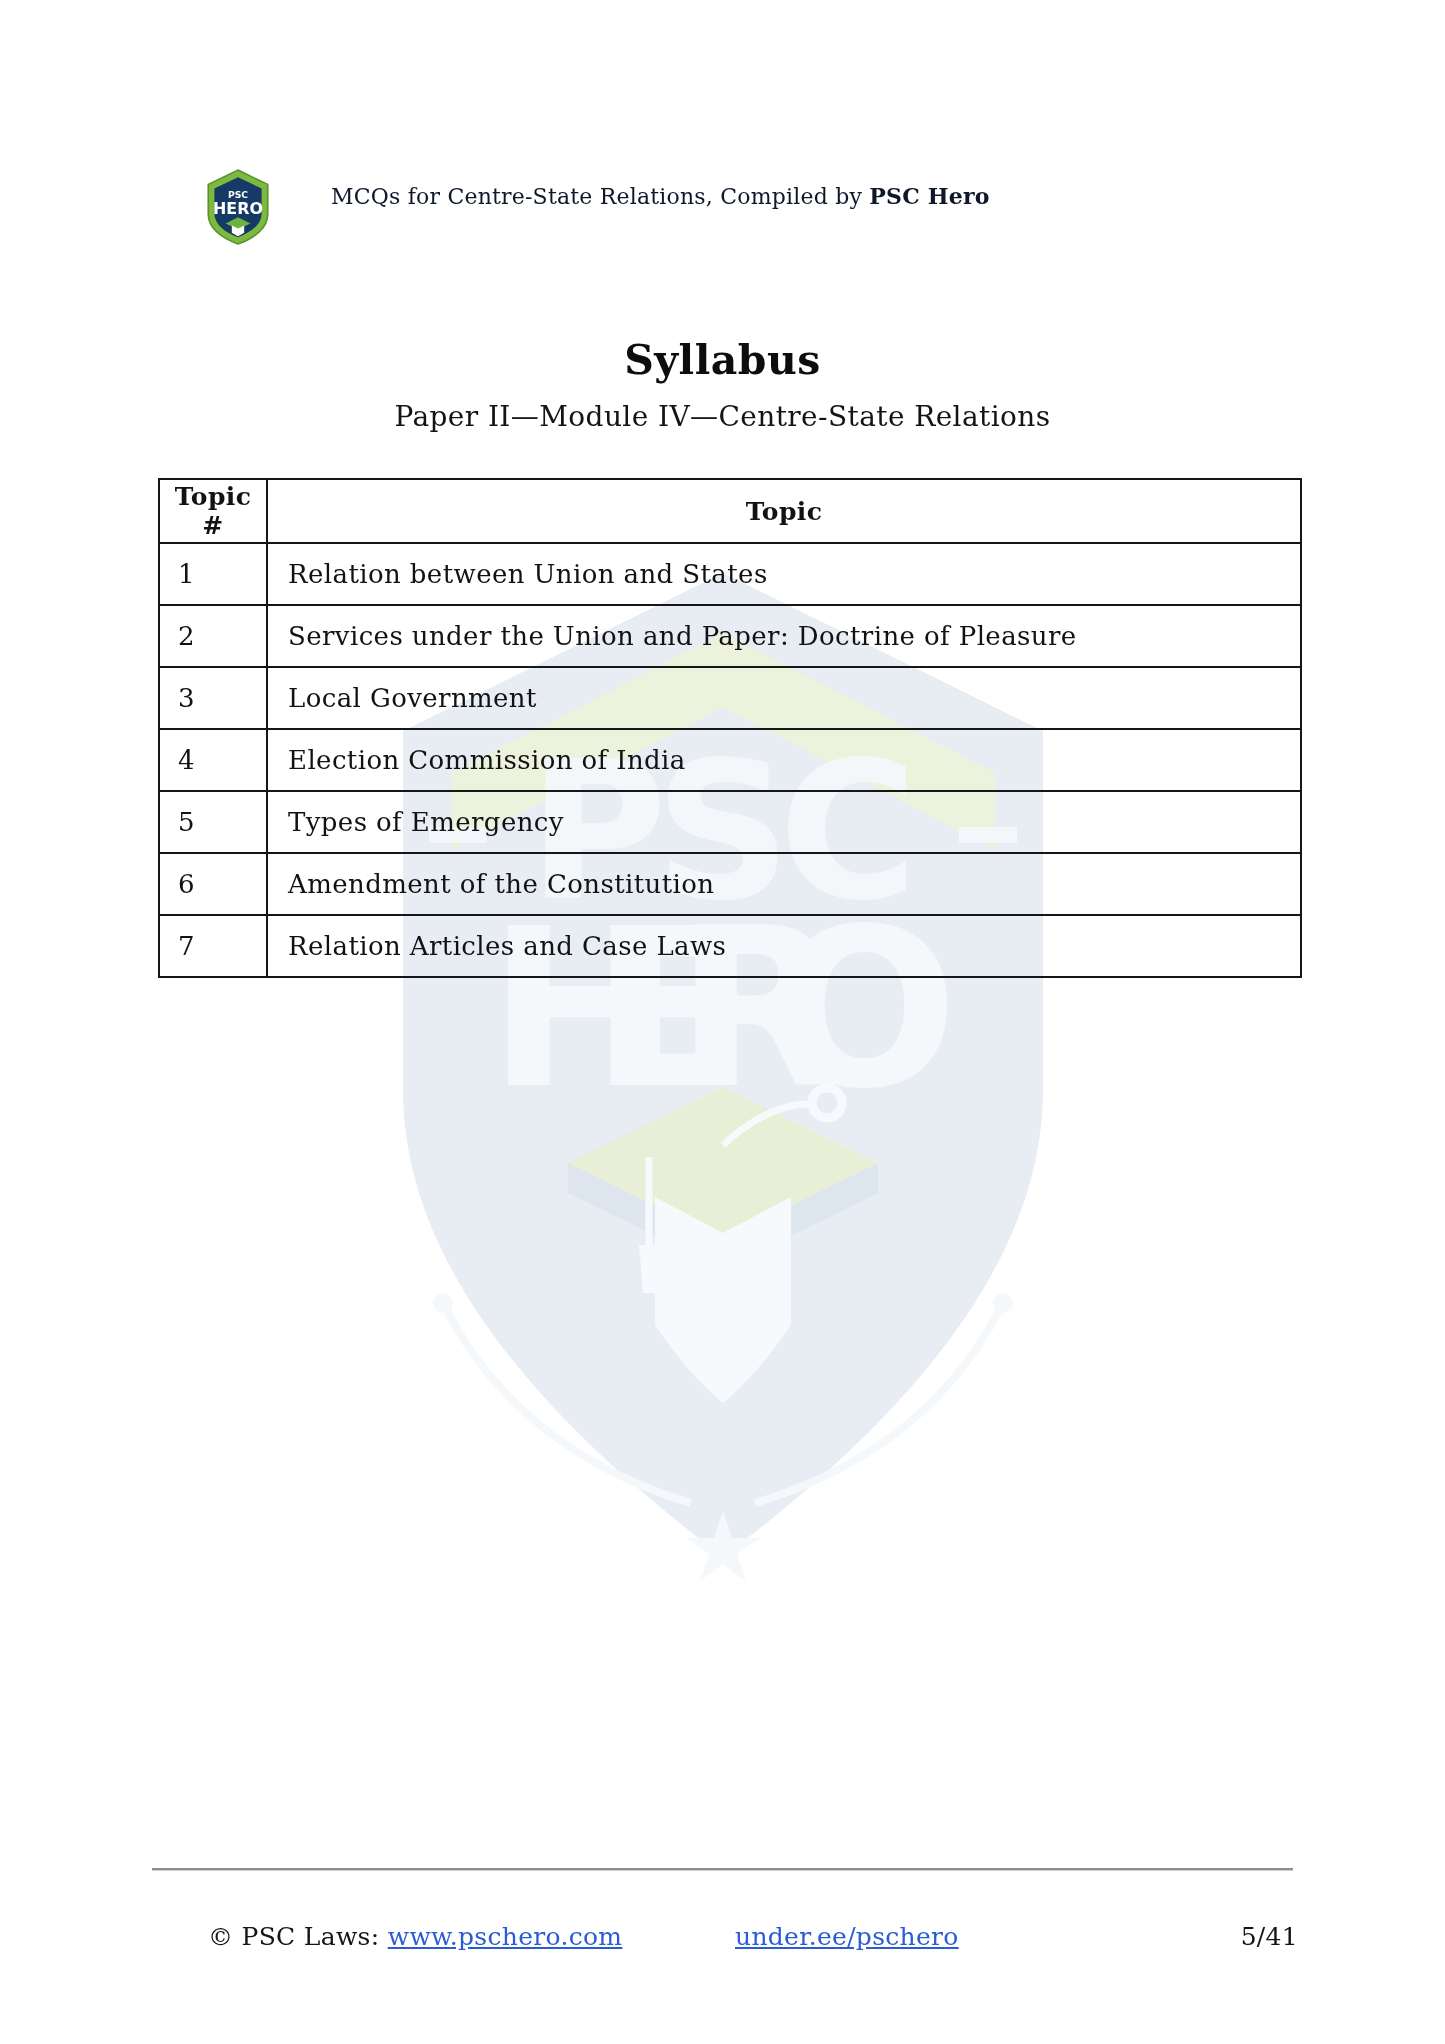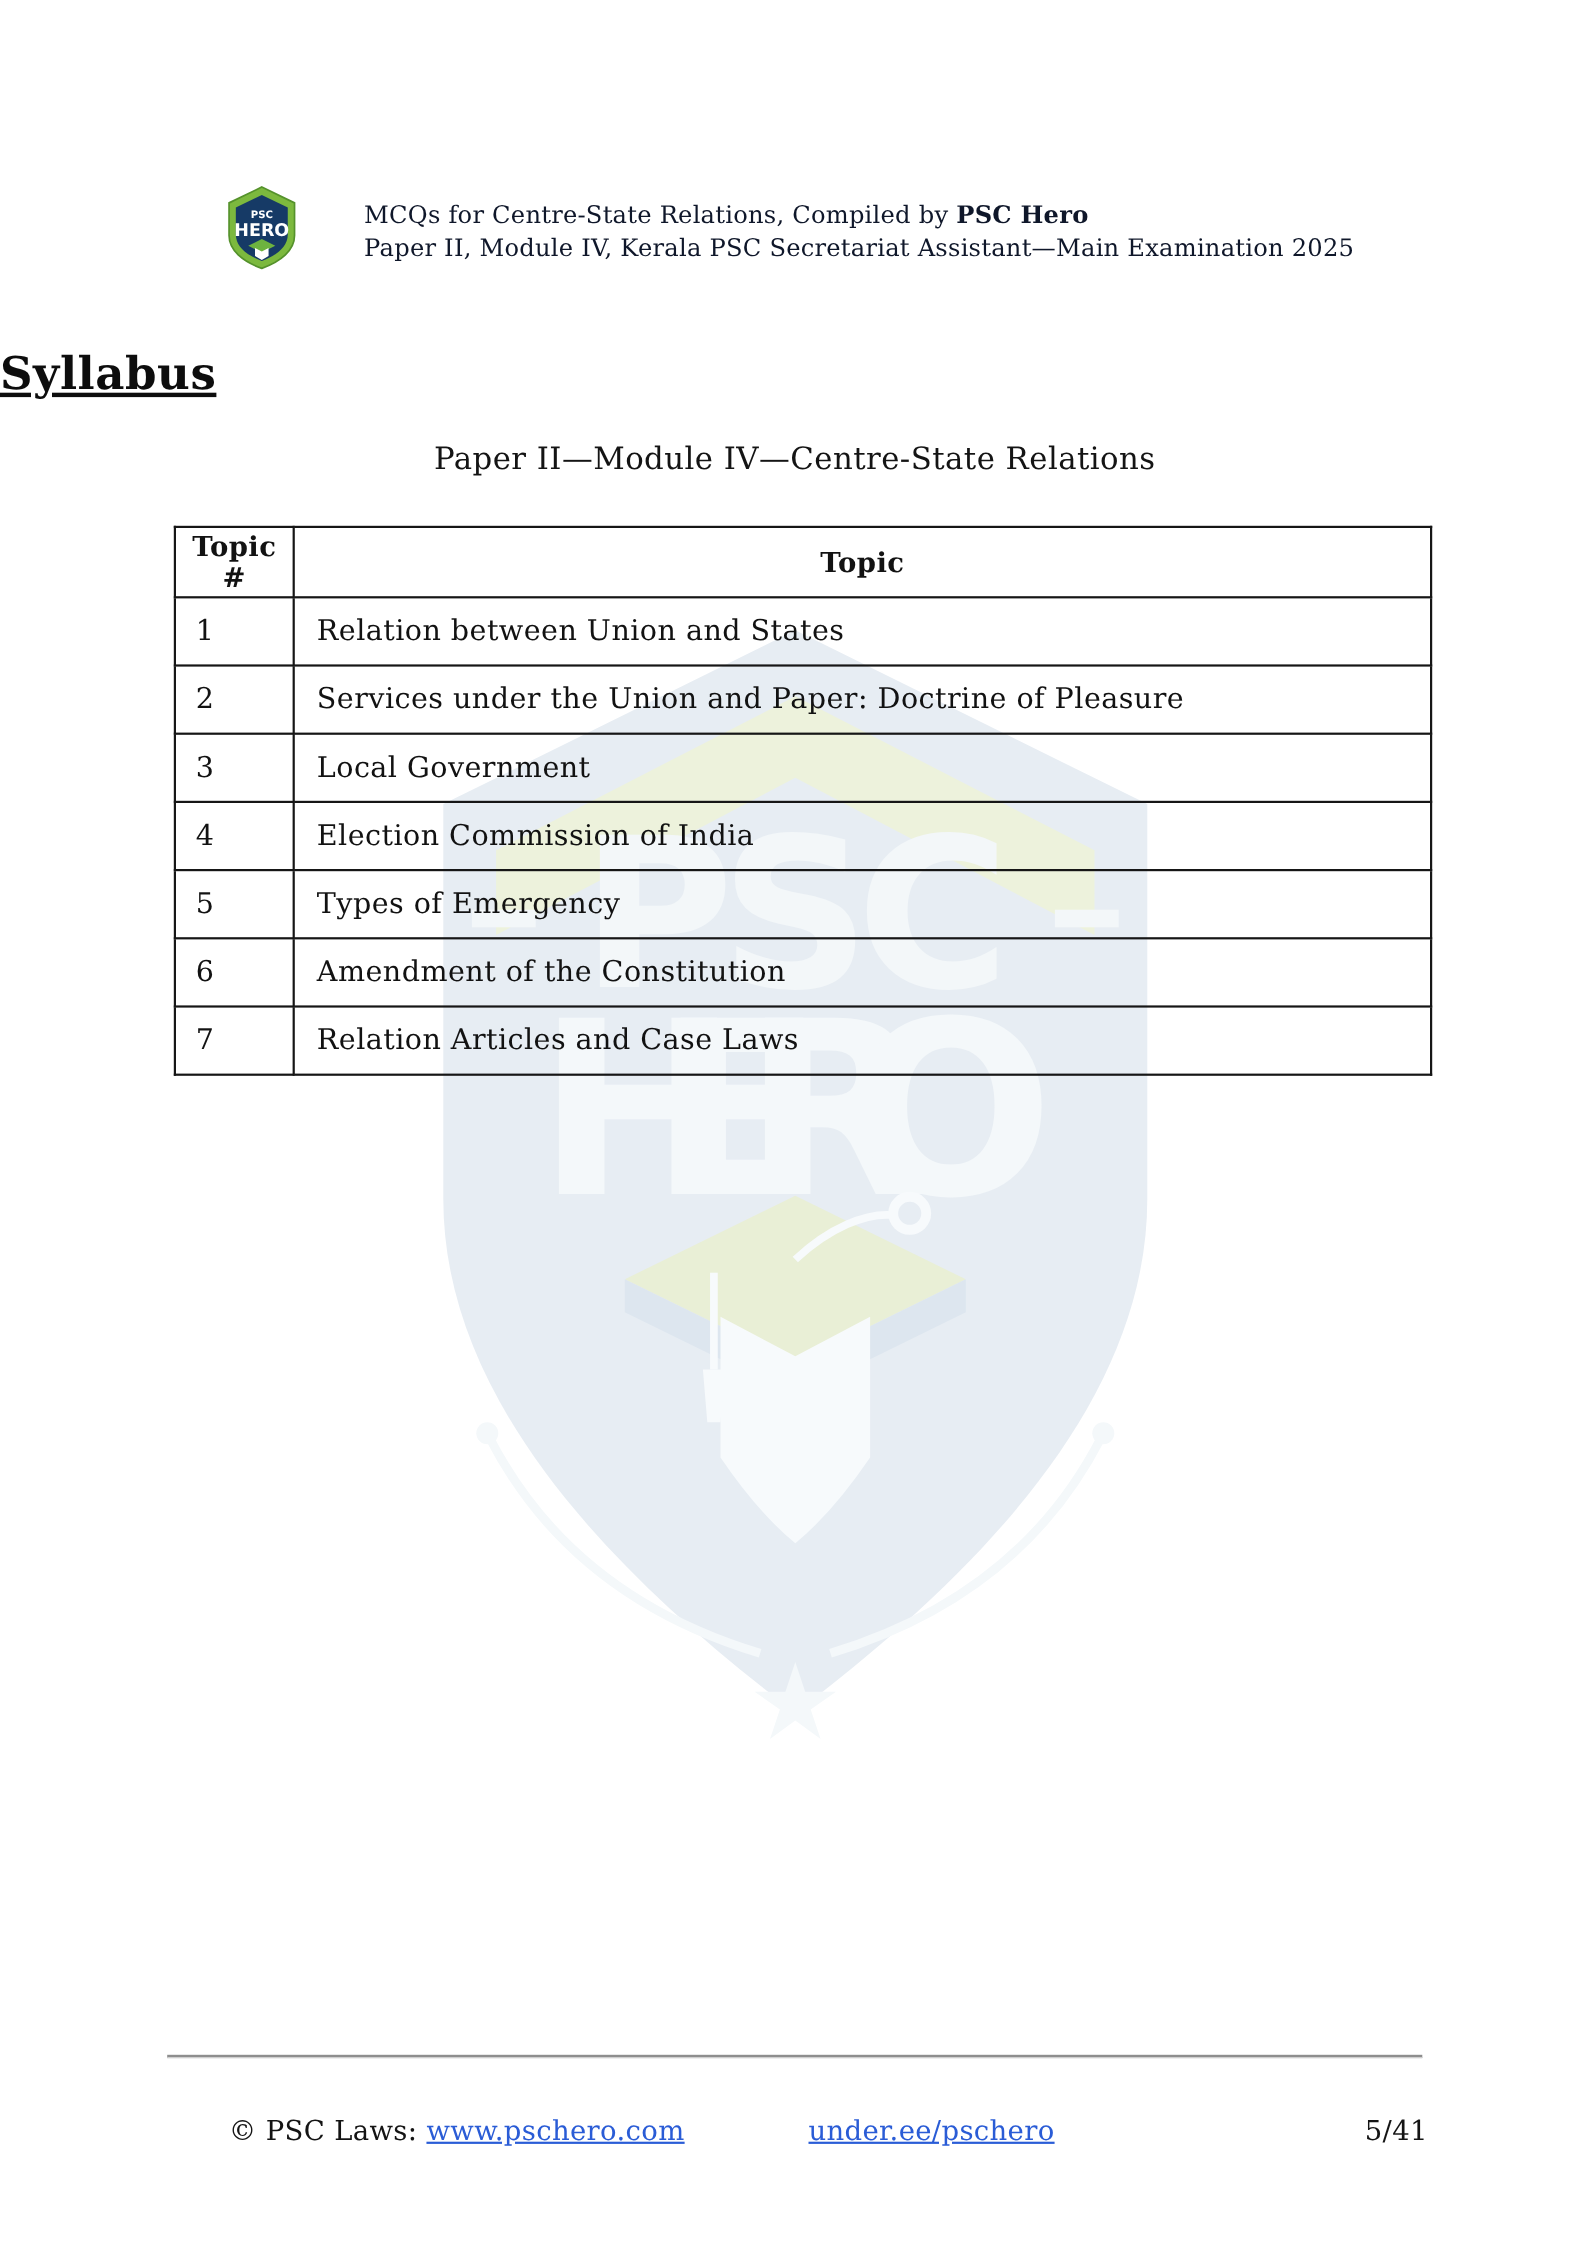--- a/index.html
+++ b/index.html
@@ -9,21 +9,21 @@
     background:#ffffff;
     overflow:hidden;
     font-family:"DejaVu Serif","Liberation Serif",serif;
     color:#1a1a1a;
   }
   
   .logo{position:absolute;left:204px;top:168px;width:68px;height:78px;}
   .header-text{position:absolute;left:331px;top:181px;font-size:22px;line-height:30px;color:#0f172a;letter-spacing:.2px;}
   .header-text .bold{font-weight:bold;}
   
-  .page-title{position:absolute;left:0;top:316px;width:100%;text-align:left;font-size:41px;font-weight:bold;letter-spacing:.5px;color:#0d0d0d;text-decoration:underline;}
+  .page-title{position:absolute;left:0;top:336px;width:100%;text-align:center;font-size:41px;font-weight:bold;letter-spacing:.5px;color:#0d0d0d;}
   .page-subtitle{position:absolute;left:0;top:400px;width:100%;text-align:center;font-size:28px;letter-spacing:.4px;color:#141414;}
   
   table.syllabus{
     position:absolute;left:158px;top:478px;width:1144px;
     border-collapse:collapse;table-layout:fixed;
     background:transparent;z-index:2;
   }
   table.syllabus th,table.syllabus td{
     border:2px solid #161616;
     font-size:26px;letter-spacing:.4px;color:#121212;
@@ -84,21 +84,20 @@
     <text x="33" y="29" text-anchor="middle" font-family="DejaVu Sans, sans-serif" font-weight="bold" font-size="9" fill="#ffffff">PSC</text>
     <text x="33" y="45" text-anchor="middle" font-family="DejaVu Sans, sans-serif" font-weight="bold" font-size="15.5" fill="#ffffff">HERO</text>
     <g>
       <polygon points="33,48 45,54 33,60 21,54" fill="#6db33f"></polygon>
       <polygon points="27,56 33,59 39,56 39,63 33,66.5 27,63" fill="#ffffff"></polygon>
     </g>
   </svg>
 
   <div class="header-text">
     <div><span>MCQs for Centre-State Relations, Compiled by </span><span class="bold">PSC Hero</span></div>
-    <div>Paper II, Module IV, Kerala PSC Secretariat Assistant—Main Examination 2025</div>
   </div>
 
   <div class="page-title">Syllabus</div>
   <div class="page-subtitle">Paper II—Module IV—Centre-State Relations</div>
 
   <table class="syllabus">
     <thead>
       <tr>
         <th class="col-num-h">Topic #</th>
         <th>Topic</th>

